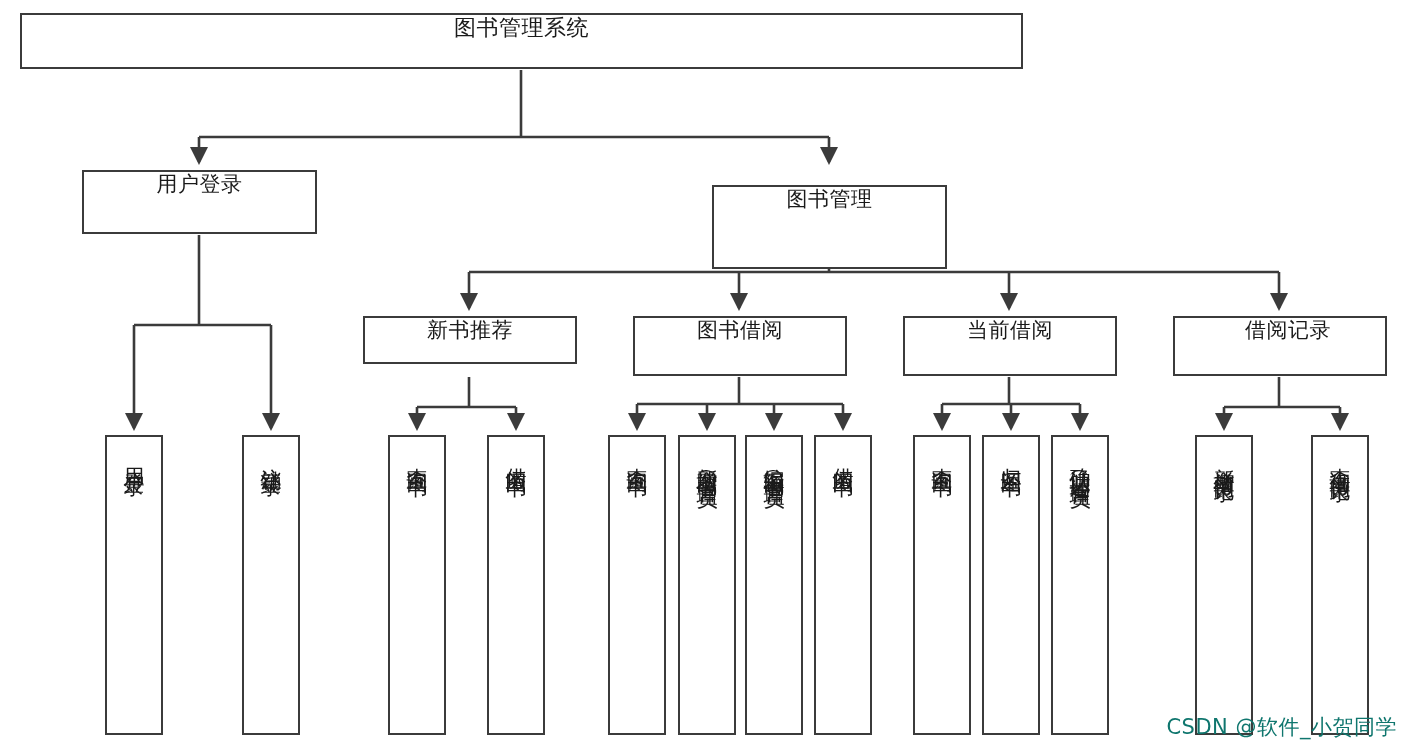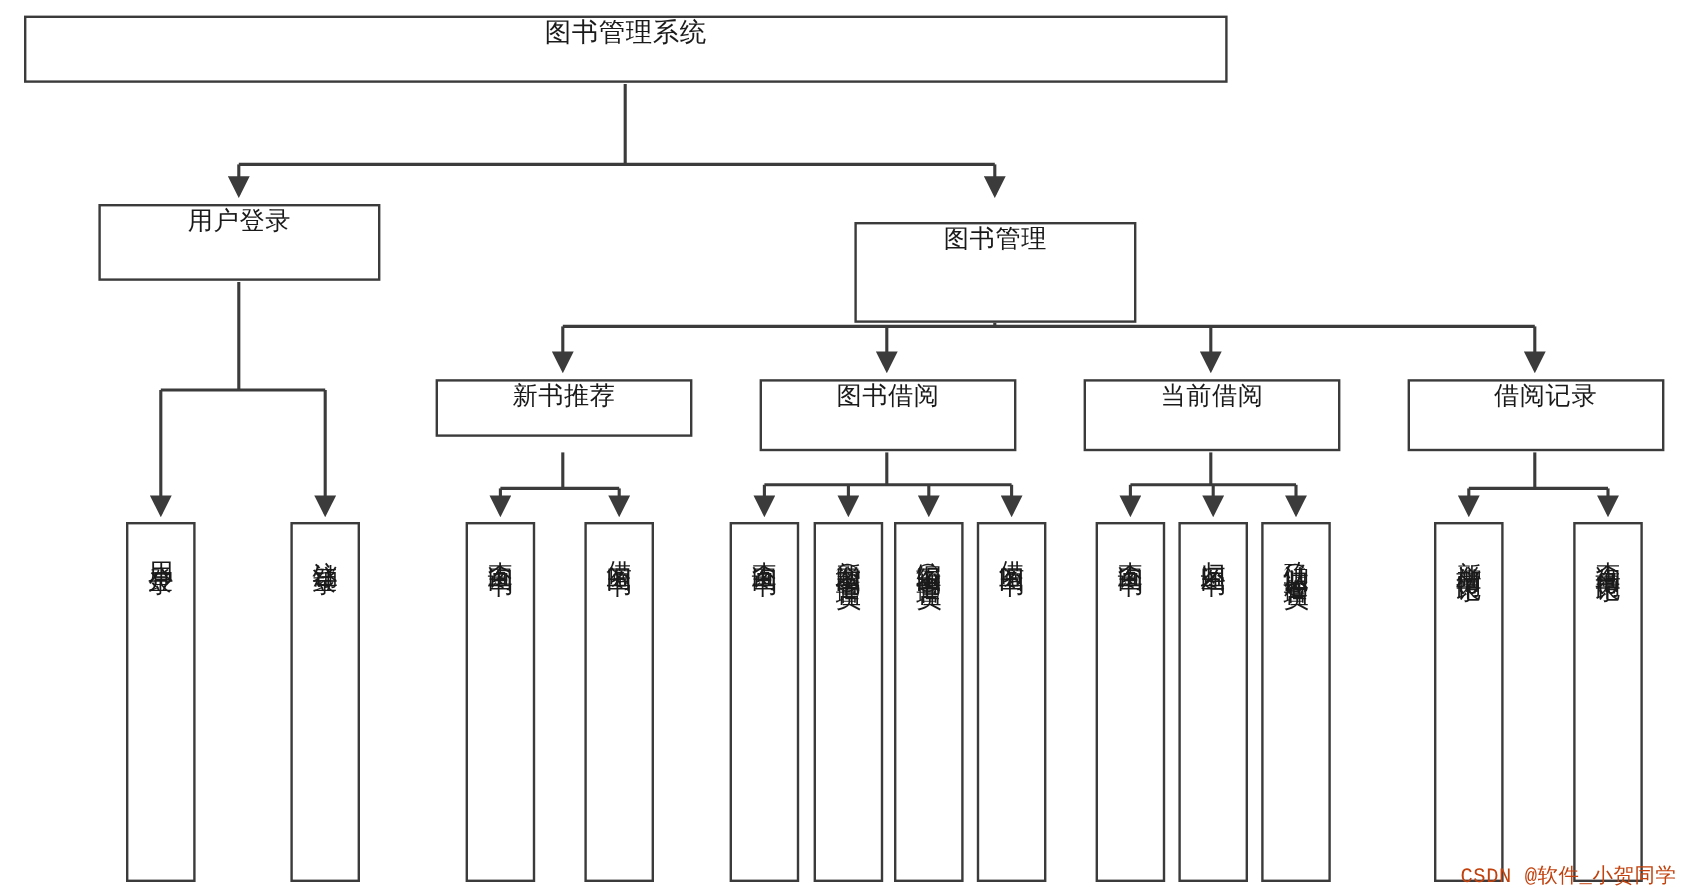--- a/index.html
+++ b/index.html
@@ -63,26 +63,25 @@
     text-orientation: upright;
     font-size: 21px;
     line-height: 1.05;
     letter-spacing: 3px;
     white-space: nowrap;
   }
   #watermark {
     position: absolute;
     right: 8px;
     bottom: 6px;
-    font-size: 17px;
-    color: #c2410c;
+    font-size: 21px;
+    color: #0f766e;
     letter-spacing: 0.5px;
     white-space: nowrap;
     user-select: none;
-    font-family: Liberation Mono, monospace;
   }
 </style>
 </head>
 <body>
 
 <div id="diagram-root">
 
   <svg id="edge-layer" viewBox="0 0 1405 747" width="1405" height="747" xmlns="http://www.w3.org/2000/svg">
     <defs>
       <marker id="arrow" viewBox="0 0 12 12" refX="10" refY="6" markerWidth="7" markerHeight="7" orient="auto-start-reverse">

